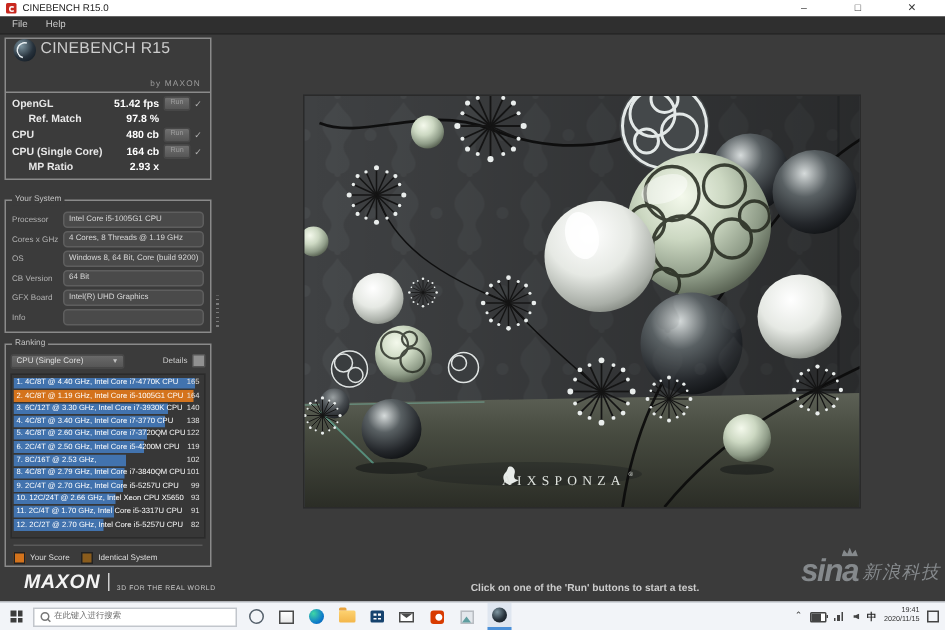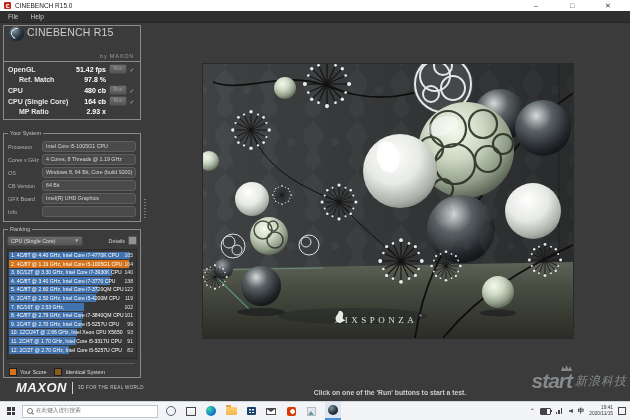--- a/index.html
+++ b/index.html
@@ -50,21 +50,21 @@
   .rank-value{position:absolute;right:2px;top:0;font-size:5.1px;line-height:8.6px;color:#e2e2e2}
   .rank-sep{border-top:1px solid #5a5a5a;margin:4px 2px 3px}
   .legend{display:flex;align-items:center;padding:0 2px;height:9px}
   .legend-swatch{width:6px;height:6px;border:1px solid #222;margin-right:3px}
   .legend-label{font-size:5.4px;color:#ddd;margin-right:8px}
   .gripper{position:absolute;left:144px;top:197px;width:2px;height:22px;
            background:repeating-linear-gradient(#3b3b3b 0 2px,#7a7a7a 2px 3px)}
   
   #render{position:absolute;left:202px;top:63px;width:370px;height:274px;background:#35373a;border:1px solid #2a2a2a}
   
-  #maxon{position:absolute;left:16px;top:381px;display:flex;align-items:center;gap:5px}
+  #maxon{position:absolute;left:16px;top:381px;display:flex;align-items:flex-end;gap:5px}
   .maxon-text{font-size:13px;font-weight:bold;font-style:italic;color:#f4f4f4;letter-spacing:.5px;line-height:13px}
   .maxon-div{width:1px;height:12px;background:#cfcfcf}
   .maxon-tag{font-size:4.5px;color:#c8c8c8;letter-spacing:.4px}
   #hint{position:absolute;left:250px;top:389px;width:280px;text-align:center;font-size:6.8px;font-weight:bold;color:#cdcdcd}
   
   #sina{position:absolute;right:3px;top:372px;display:flex;align-items:flex-end;gap:3px;opacity:.8;z-index:40}
   .sina-brand{font-size:21px;font-weight:bold;font-style:italic;color:#989da1;line-height:17px;letter-spacing:-1px;position:relative}
   .sina-crown{position:absolute;top:-7px;right:0;width:11px;height:6px;background:#989da1;
               clip-path:polygon(0 100%,15% 25%,35% 70%,50% 0,65% 70%,85% 25%,100% 100%)}
   .sina-cjk{font-size:12px;font-style:italic;color:#989da1;line-height:16px;letter-spacing:1px}
@@ -478,21 +478,21 @@
   <div id="maxon">
     <span class="maxon-text">MAXON</span>
     <span class="maxon-div"></span>
     <span class="maxon-tag">3D FOR THE REAL WORLD</span>
   </div>
   <div id="hint">Click on one of the 'Run' buttons to start a test.</div>
 
   <div id="sina">
     <span class="sina-brand">
       <span class="sina-crown"></span>
-      <span>start</span>
+      <span>sina</span>
     </span>
     <span class="sina-cjk">新浪科技</span>
   </div>
 
   <div id="taskbar">
     <div class="tb-start">
       <div class="win-logo">
           <span></span>
           <span></span>
           <span></span>

